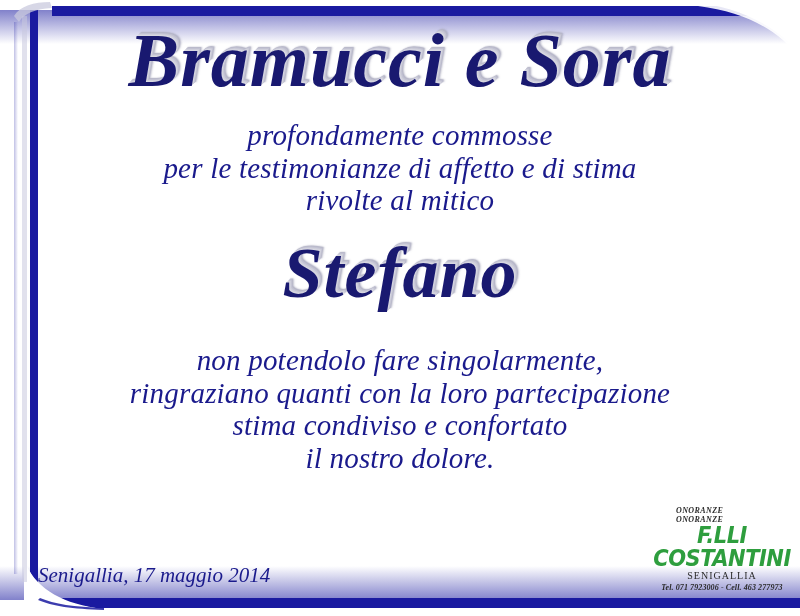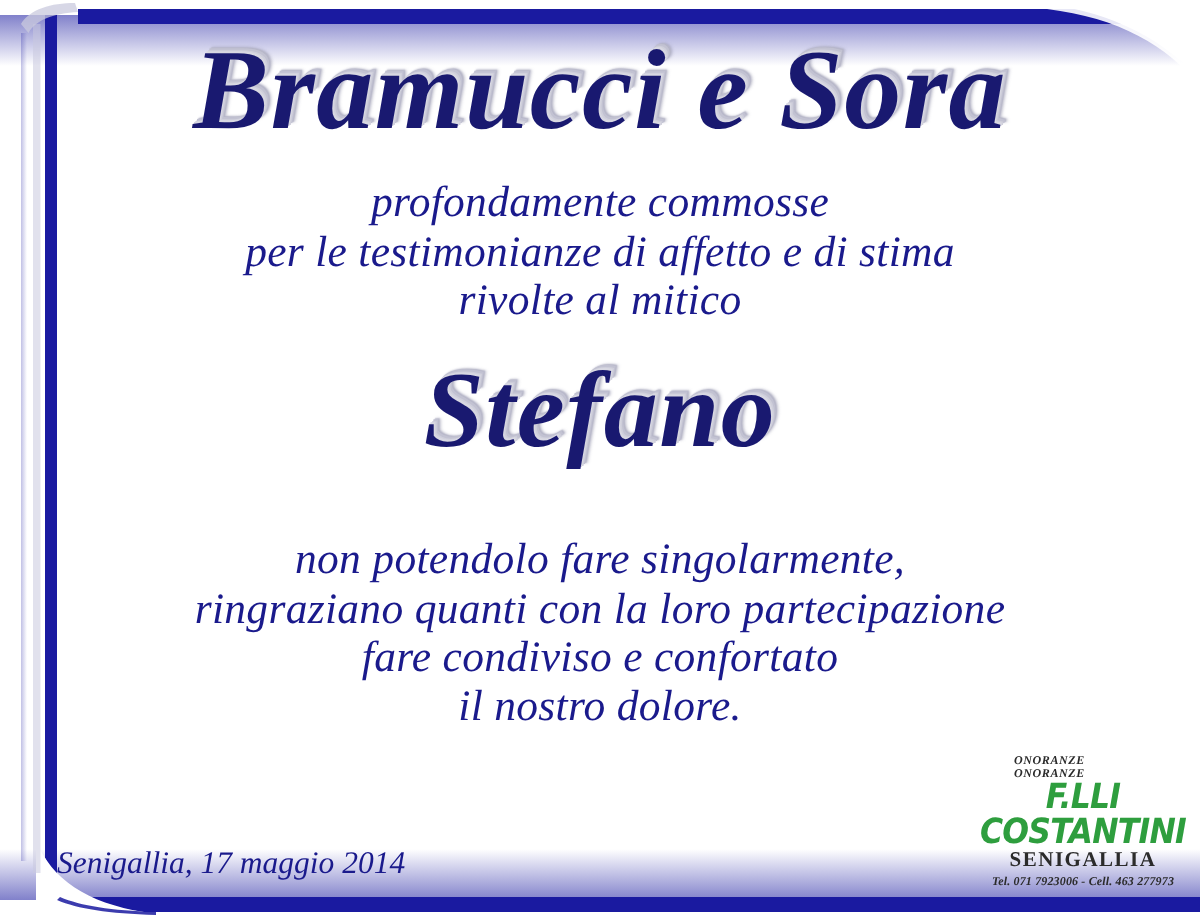--- a/index.html
+++ b/index.html
@@ -78,21 +78,21 @@
     margin-bottom: 10px;
   }
 
   
   .body-line {
     font-style: italic;
     font-size: 29px;
     letter-spacing: 0.2px;
   }
   #para-top { margin-top: 16px; }
-  #para-bottom { margin-top: 44px; }
+  #para-bottom { margin-top: 31px; }
 
   
   #place-date {
     position: absolute;
     left: 38px;
     bottom: 28px;
     font-style: italic;
     font-size: 21px;
     color: #1a1a8c;
     white-space: nowrap;
@@ -134,22 +134,22 @@
     font-weight: bold;
     font-style: italic;
     font-size: 21px;
     color: #2e9e3e;
     letter-spacing: -0.5px;
     margin-top: 2px;
     transform: scaleY(1.1);
   }
   #logo-city {
     font-family: "Liberation Serif", "DejaVu Serif", serif;
-    font-weight: bold;
-    font-size: 14px;
+    font-weight: normal;
+    font-size: 10px;
     color: #2b2b2b;
     letter-spacing: 1px;
     margin-top: 3px;
   }
   #logo-phone {
     font-family: "Liberation Serif", "DejaVu Serif", serif;
     font-weight: bold;
     font-style: italic;
     font-size: 8px;
     color: #2b2b2b;
@@ -217,21 +217,21 @@
       <div class="line body-line">profondamente commosse</div>
       <div class="line body-line">per le testimonianze di affetto e di stima</div>
       <div class="line body-line">rivolte al mitico</div>
     </div>
 
     <div class="line bigname" id="name-deceased">Stefano</div>
 
     <div id="para-bottom">
       <div class="line body-line">non potendolo fare singolarmente,</div>
       <div class="line body-line">ringraziano quanti con la loro partecipazione</div>
-      <div class="line body-line">fare condiviso e confortato</div>
+      <div class="line body-line">stima condiviso e confortato</div>
       <div class="line body-line">il nostro dolore.</div>
     </div>
 
   </div>
 
   <div id="place-date">Senigallia,  17  maggio  2014</div>
 
   <div id="logo">
     <div id="logo-onoranze">ONORANZE</div>
     <div id="logo-funebri">ONORANZE</div>

